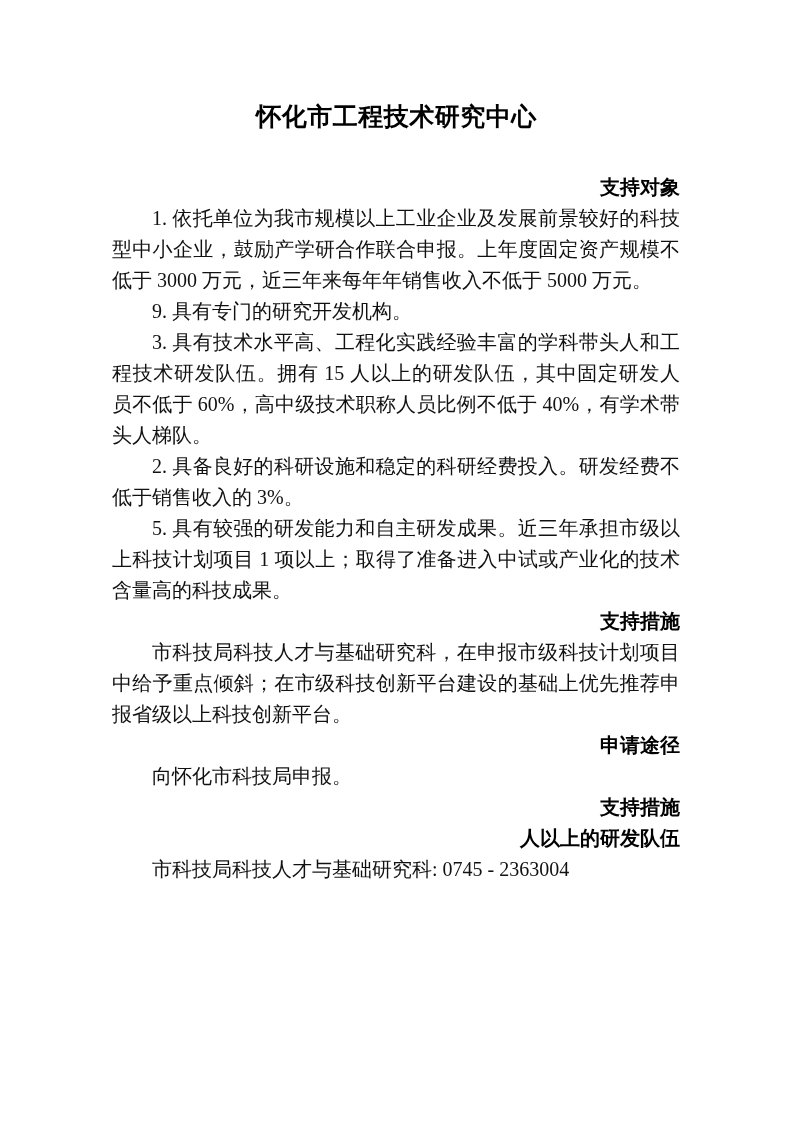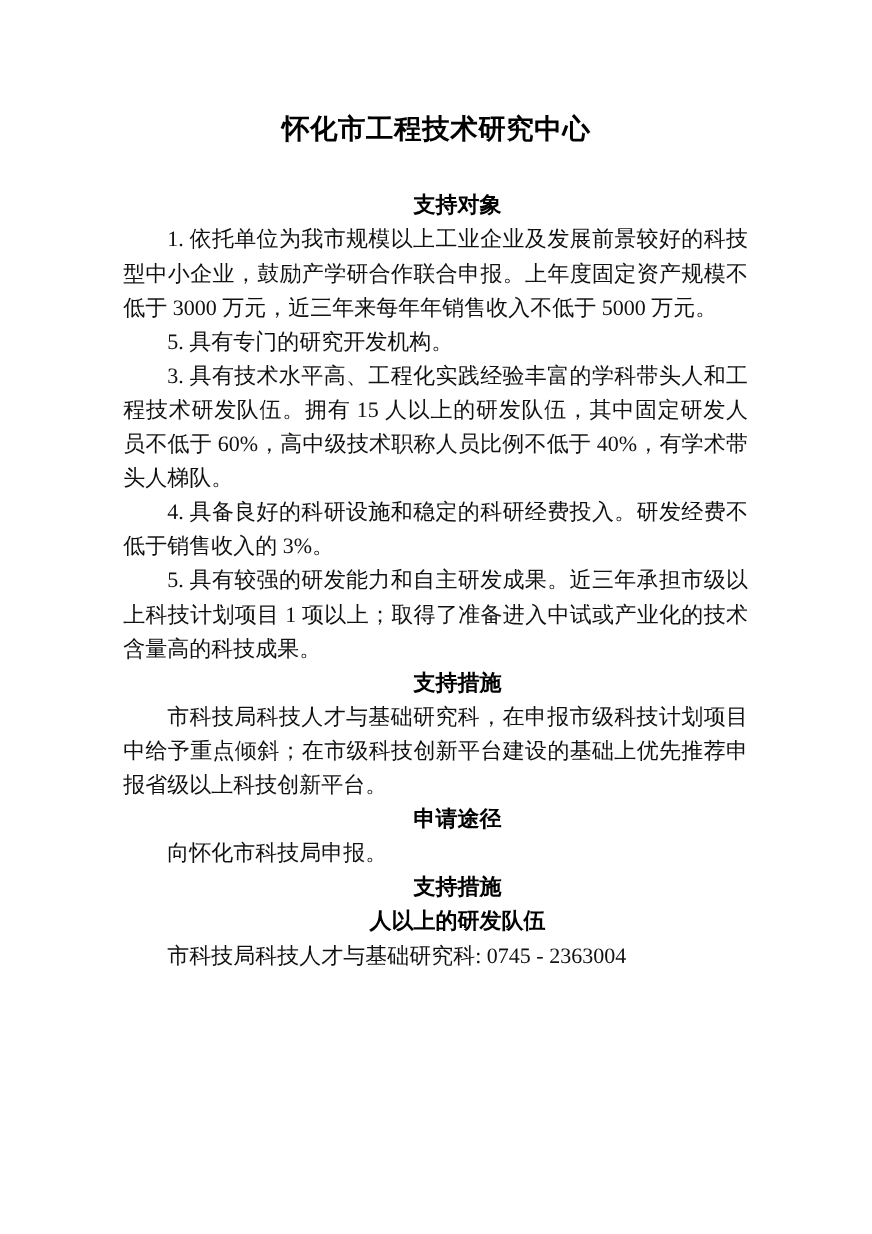--- a/index.html
+++ b/index.html
@@ -35,21 +35,21 @@
     line-height: 31px;
     text-align: justify;
     color: #111111;
   }
   .doc-heading {
     font-family: "Liberation Sans", sans-serif;
     font-weight: bold;
     font-size: 20px;
     line-height: 31px;
     text-indent: 2em;
-    text-align: center;
+    text-align: right;
     color: #000000;
   }
   .doc-paragraph {
     margin: 0;
     text-indent: 2em;
     font-family: "Liberation Serif", serif;
   }
   .page-number {
     position: absolute;
     left: 116px;
@@ -62,23 +62,23 @@
 </style>
 </head>
 <body>
 
 <div class="page">
   <h1 class="doc-title">怀化市工程技术研究中心</h1>
 
   <div class="doc-body" id="doc-body">
       <div class="doc-heading">支持对象</div>
       <div class="doc-paragraph">1. 依托单位为我市规模以上工业企业及发展前景较好的科技型中小企业，鼓励产学研合作联合申报。上年度固定资产规模不低于 3000 万元，近三年来每年年销售收入不低于 5000 万元。</div>
-      <div class="doc-paragraph">5. 具有专门的研究开发机构。</div>
+      <div class="doc-paragraph">9. 具有专门的研究开发机构。</div>
       <div class="doc-paragraph">3. 具有技术水平高、工程化实践经验丰富的学科带头人和工程技术研发队伍。拥有 15 人以上的研发队伍，其中固定研发人员不低于 60%，高中级技术职称人员比例不低于 40%，有学术带头人梯队。</div>
-      <div class="doc-paragraph">4. 具备良好的科研设施和稳定的科研经费投入。研发经费不低于销售收入的 3%。</div>
+      <div class="doc-paragraph">2. 具备良好的科研设施和稳定的科研经费投入。研发经费不低于销售收入的 3%。</div>
       <div class="doc-paragraph">5. 具有较强的研发能力和自主研发成果。近三年承担市级以上科技计划项目 1 项以上；取得了准备进入中试或产业化的技术含量高的科技成果。</div>
       <div class="doc-heading">支持措施</div>
       <div class="doc-paragraph">市科技局科技人才与基础研究科，在申报市级科技计划项目中给予重点倾斜；在市级科技创新平台建设的基础上优先推荐申报省级以上科技创新平台。</div>
       <div class="doc-heading">申请途径</div>
       <div class="doc-paragraph">向怀化市科技局申报。</div>
       <div class="doc-heading">支持措施</div>
       <div class="doc-heading">人以上的研发队伍</div>
       <div class="doc-paragraph">市科技局科技人才与基础研究科: 0745 - 2363004</div>
     </div>
 

